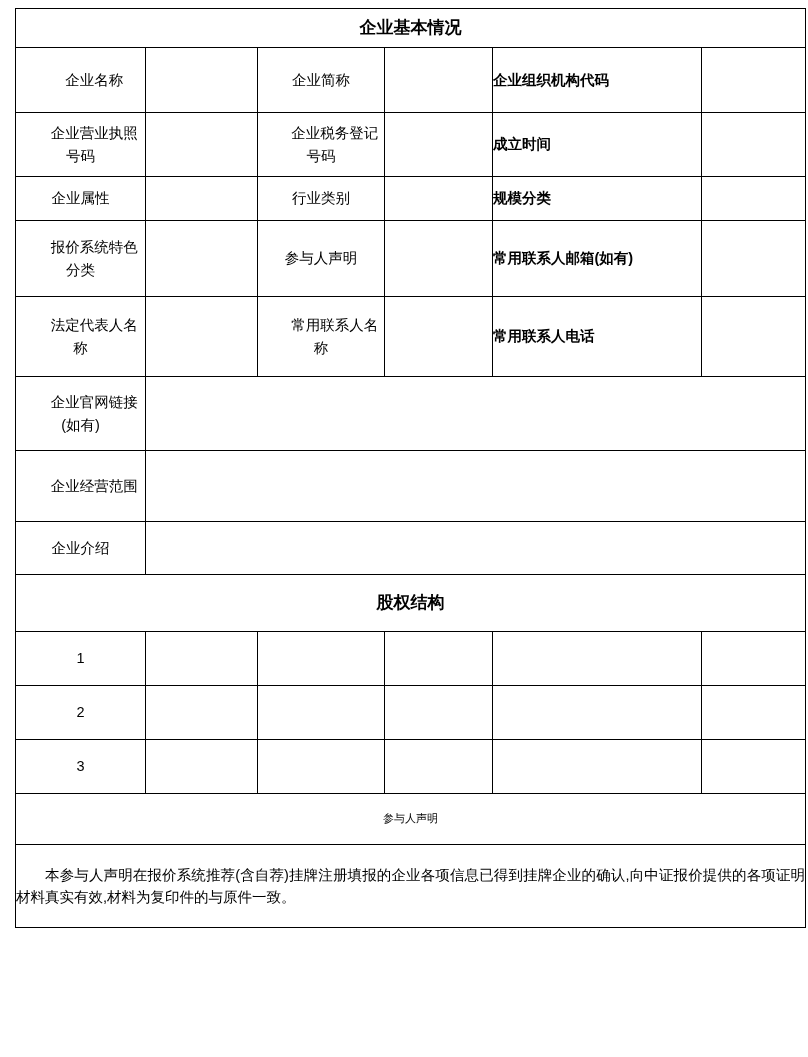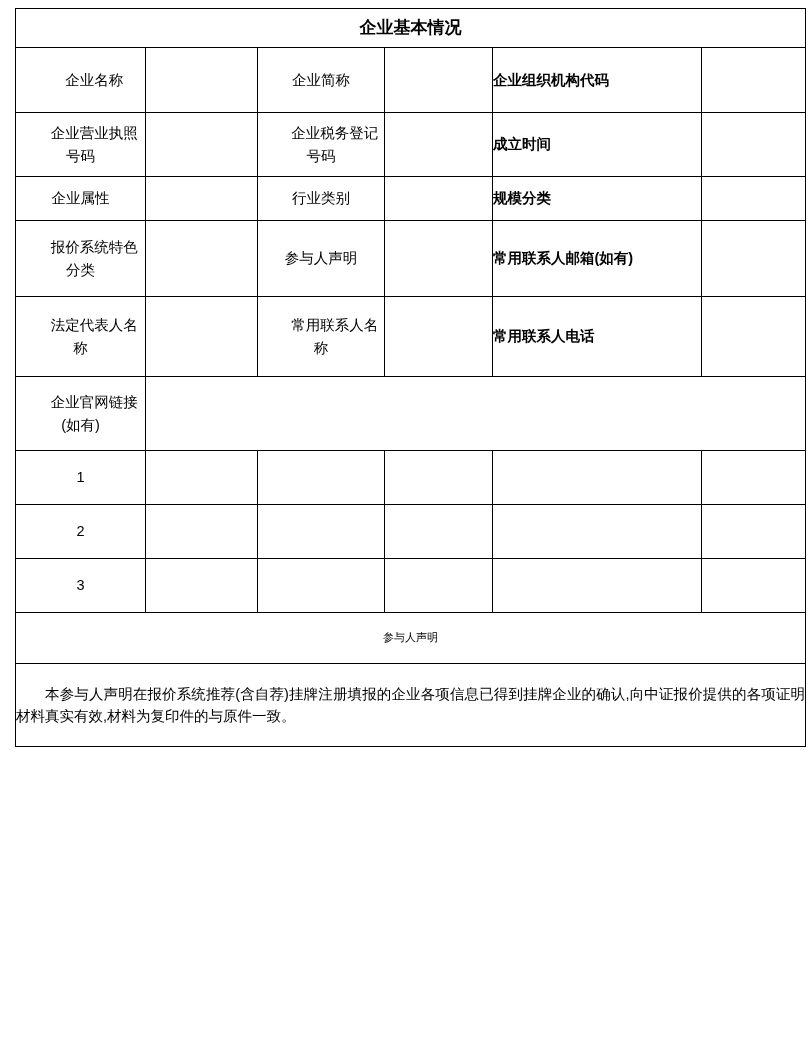--- a/index.html
+++ b/index.html
@@ -166,22 +166,33 @@
         <td class="blank"></td>
         <td class="lbl-l">常用联系人电话</td>
         <td class="blank"></td>
       </tr>
 
       <tr>
         <td class="lbl r-73">企业官网链接(如有)</td>
         <td colspan="5" class="blank"></td>
       </tr>
 
-
-
+      <tr>
+        <td class="lbl r-70">企业经营范围</td>
+        <td colspan="5" class="blank"></td>
+      </tr>
+
+      <tr>
+        <td class="lbl-c r-52">企业介绍</td>
+        <td colspan="5" class="blank"></td>
+      </tr>
+
+      <tr>
+        <td colspan="6" class="sect-title r-56">股权结构</td>
+      </tr>
 
 
       <tr>
         <td class="eq-idx r-53">1</td>
         <td class="blank"></td>
         <td class="blank"></td>
         <td class="blank"></td>
         <td class="blank"></td>
         <td class="blank"></td>
       </tr>

